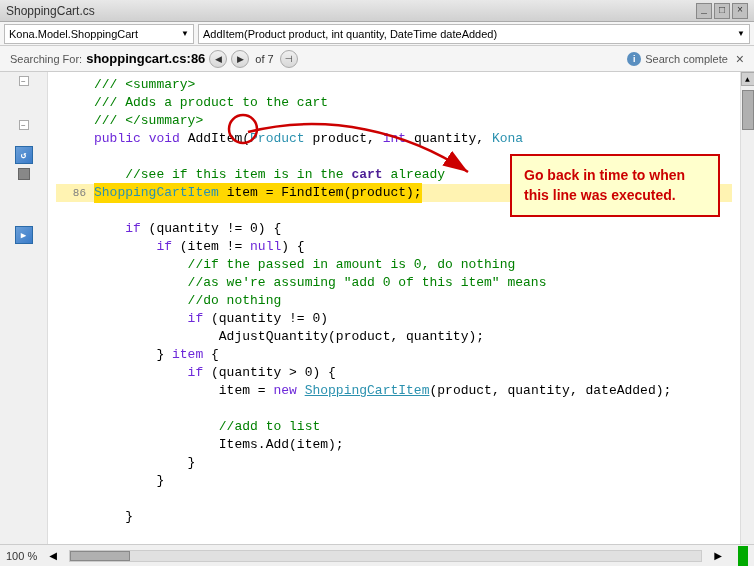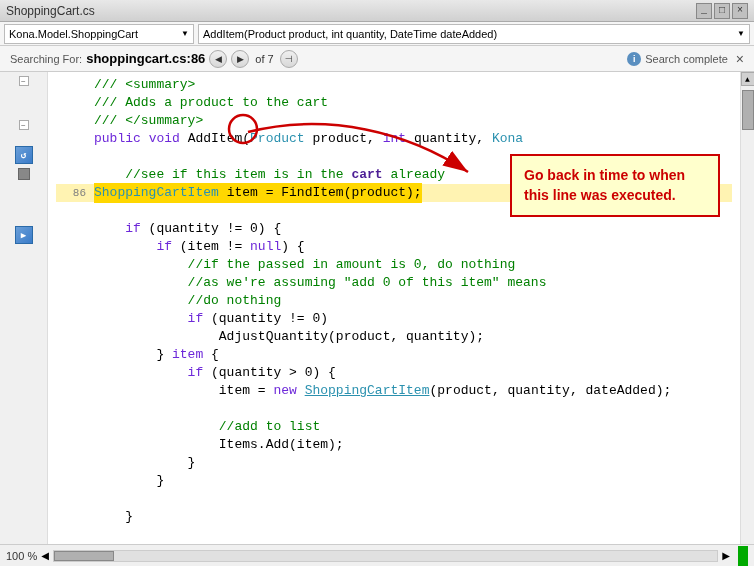--- a/index.html
+++ b/index.html
@@ -220,21 +220,21 @@
       margin-top: 4px;
     }
     
     #bottom-bar {
       height: 22px;
       background: #f0f0f0;
       border-top: 1px solid #ccc;
       display: flex;
       align-items: center;
       padding: 0 6px;
-      gap: 4px;
+      gap: 12px;
       font-family: 'Segoe UI', sans-serif;
       font-size: 11px;
     }
     #zoom-level { color: #333; }
     #bottom-scrollbar {
       flex: 1;
       height: 12px;
       background: #e0e0e0;
       border: 1px solid #ccc;
       position: relative;

